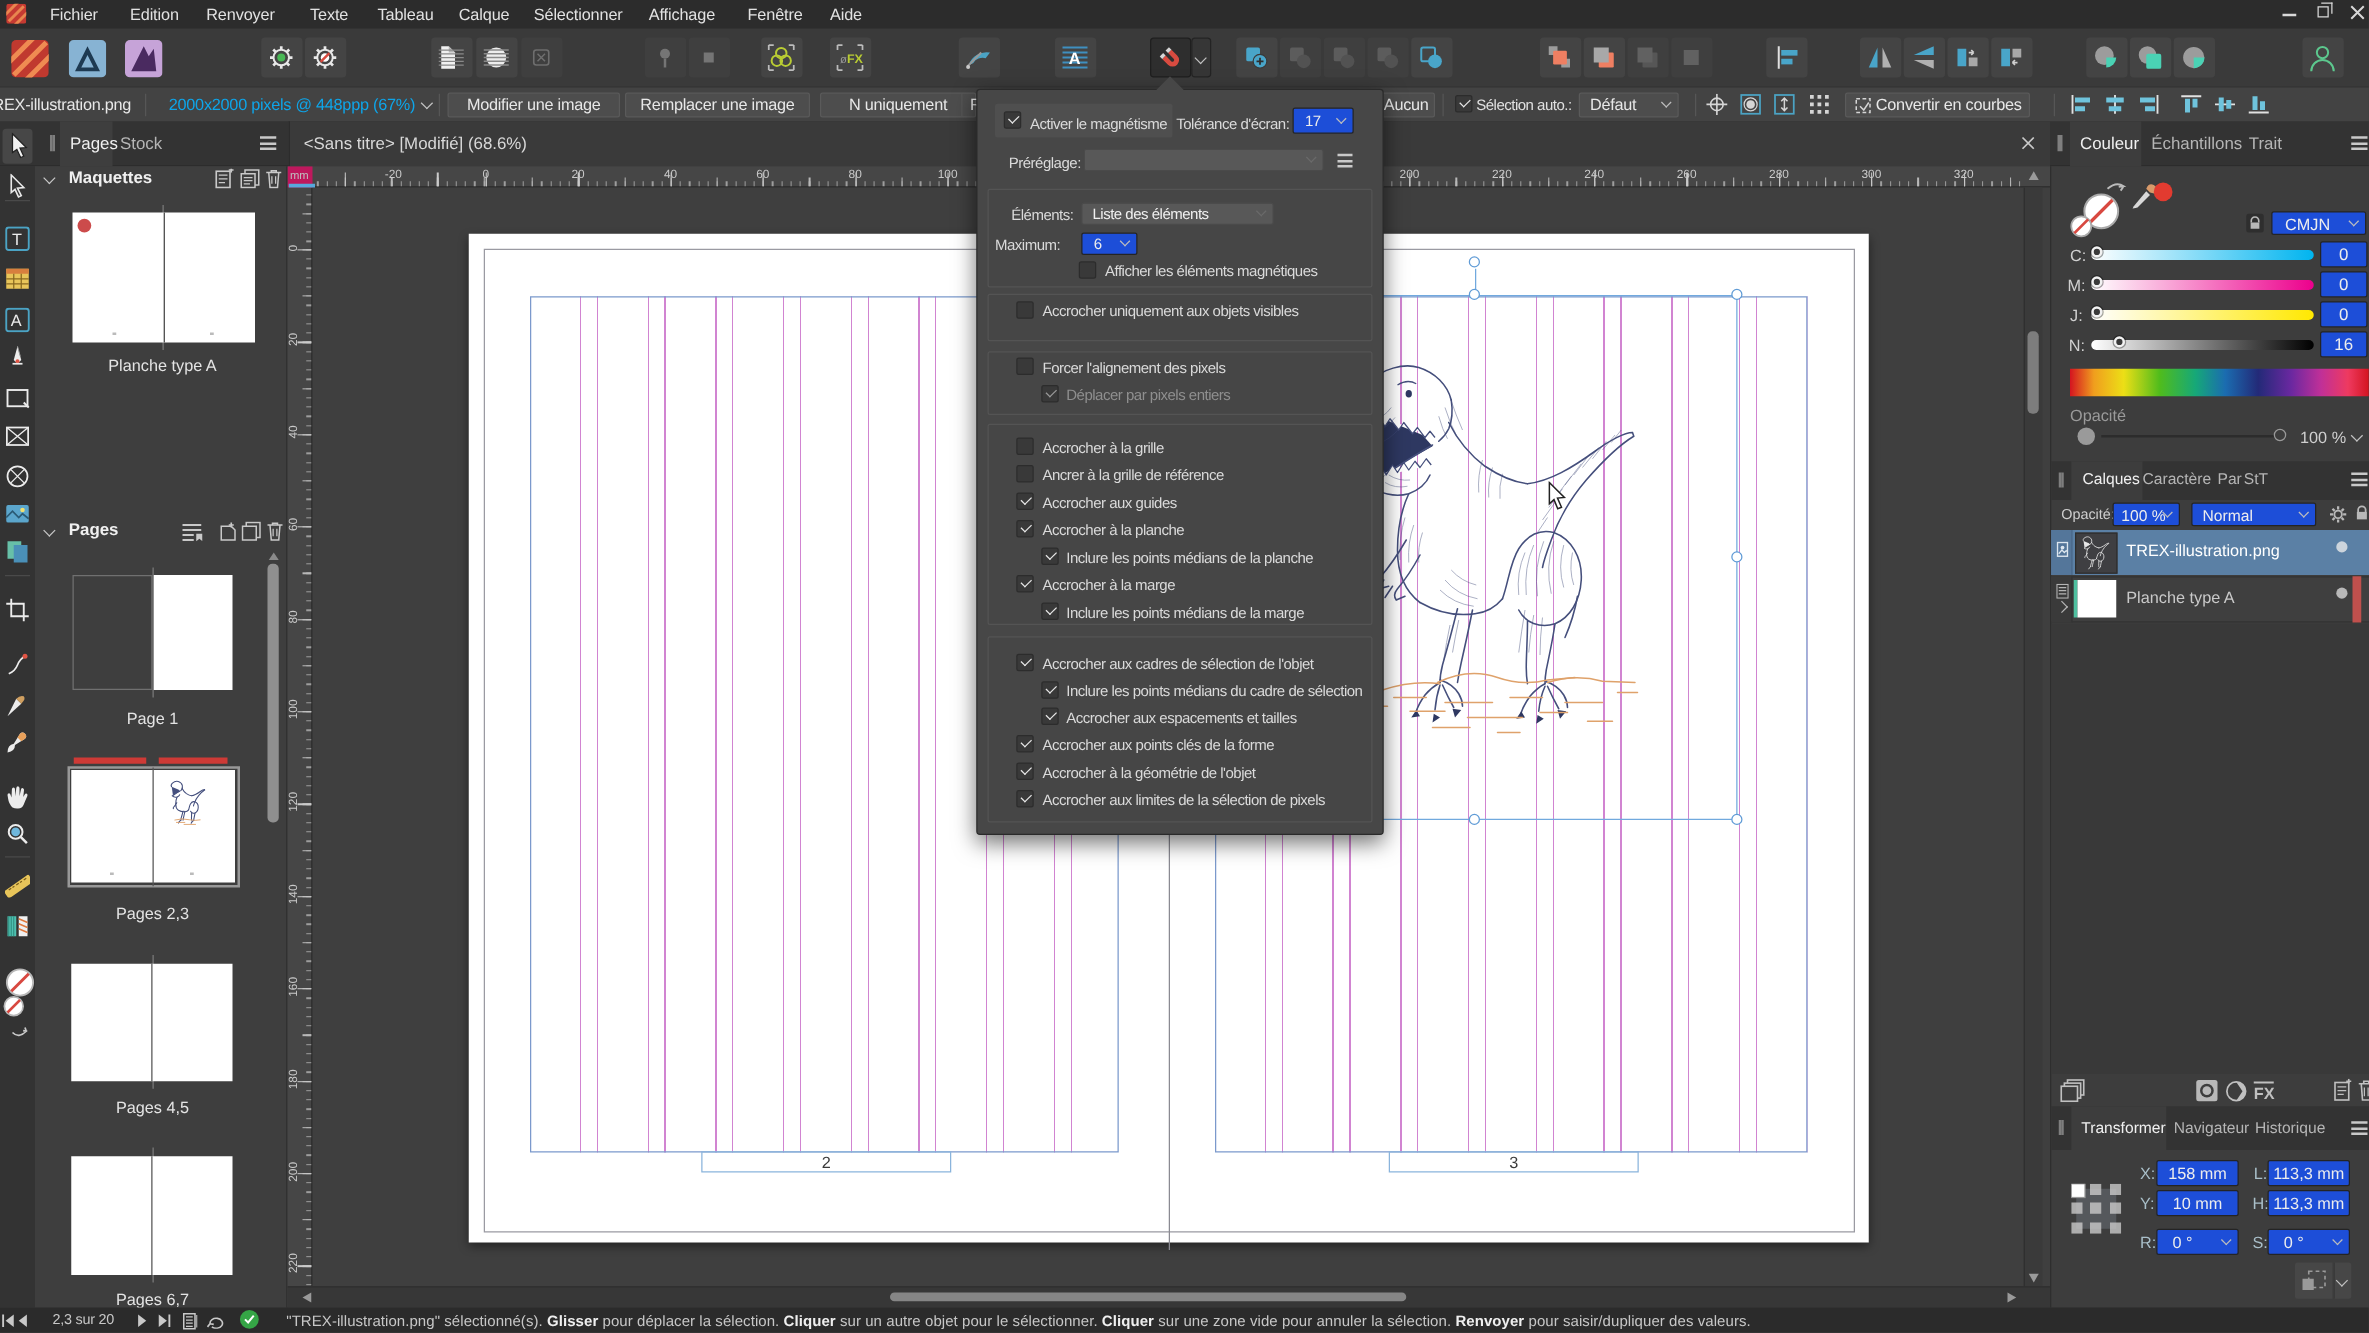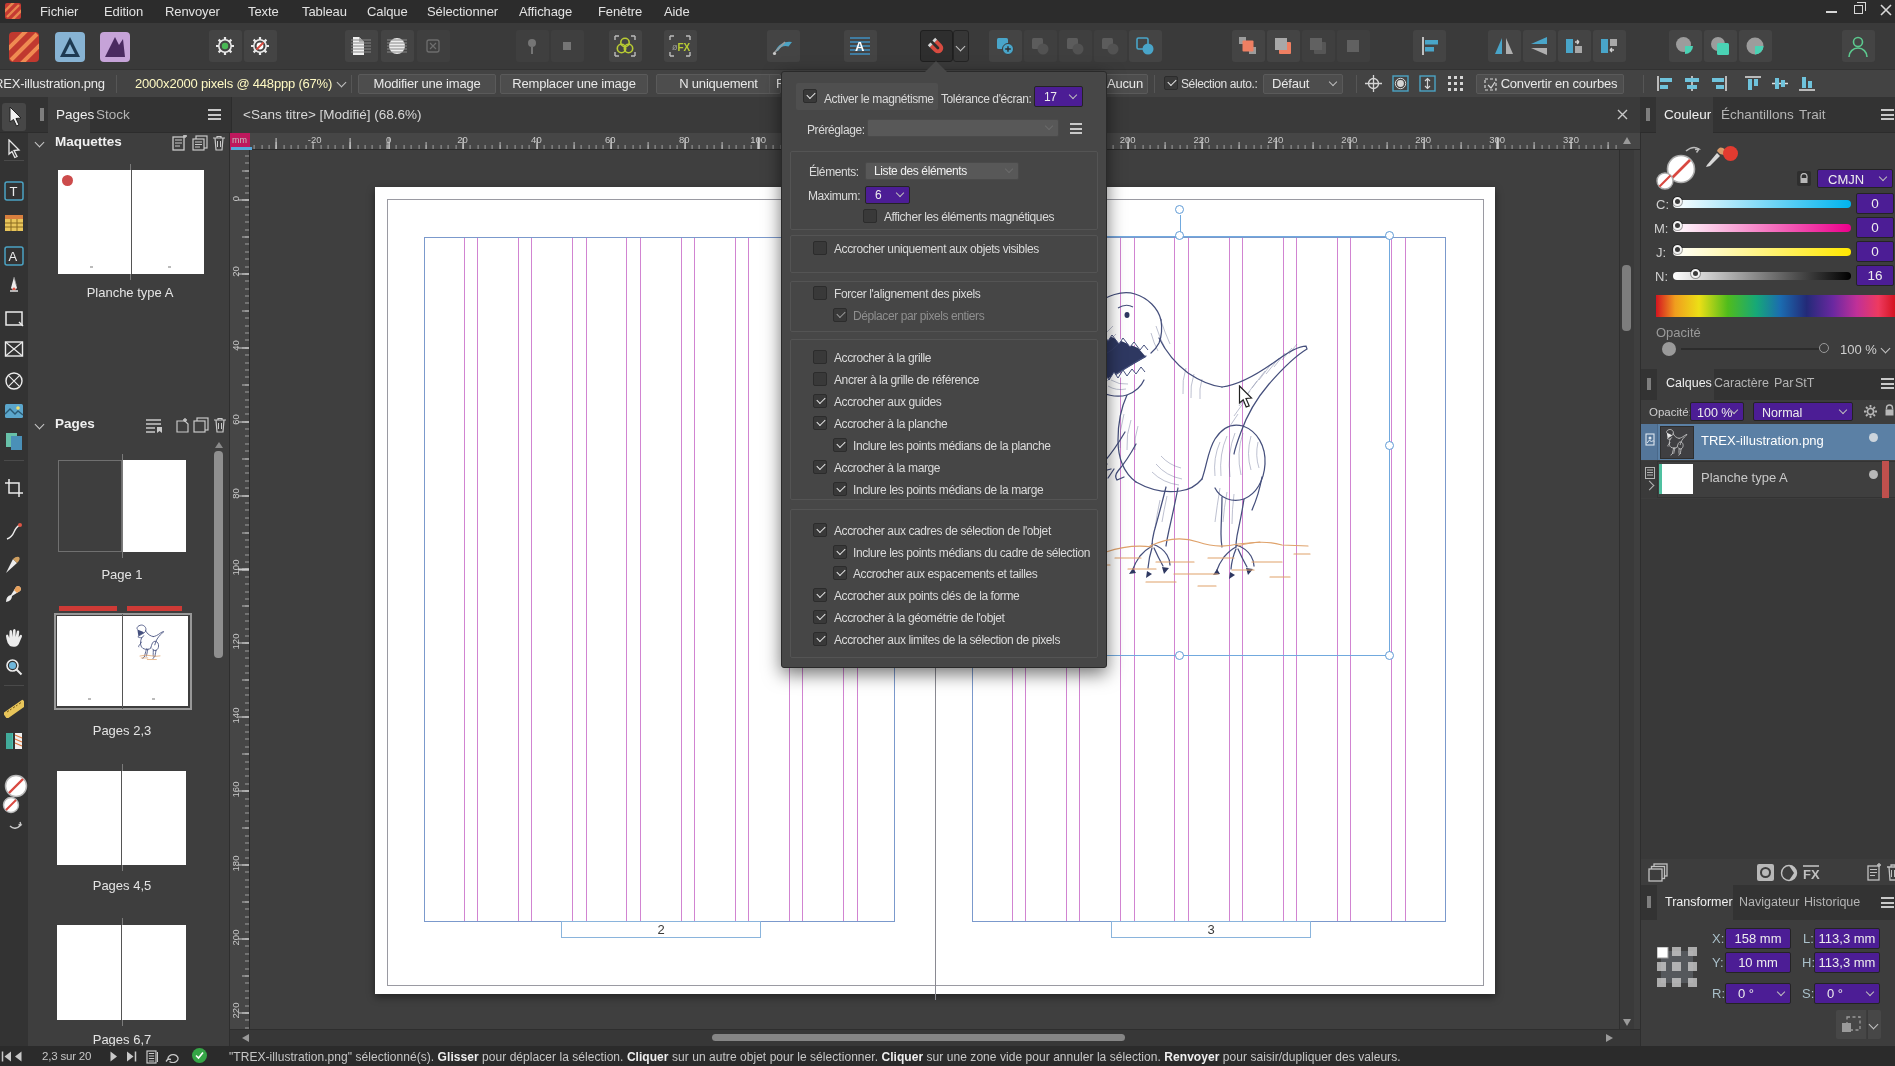--- a/index.html
+++ b/index.html
@@ -20,21 +20,21 @@
 .sep{position:absolute;width:1px;background:#565656;}
 .tbtn{position:absolute;height:32px;border-radius:3px;background:#444444;top:7px;}
 .tbtn.dis{background:#3f3f3f;}
 .ctxbtn{position:absolute;top:4px;height:20px;background:#4d4d4d;border:1px solid #5a5a5a;border-radius:2px;color:#e8e8e8;font-size:13px;text-align:center;line-height:18px;}
 .chev{display:inline-block;width:7px;height:7px;border-right:1.6px solid #c3c3c3;border-bottom:1.6px solid #c3c3c3;transform:rotate(45deg);}
 .burger{position:absolute;width:13px;height:11px;border-top:2px solid #c9c9c9;border-bottom:2px solid #c9c9c9;}
 .burger::after{content:"";display:block;height:2px;background:#c9c9c9;margin-top:2.6px;}
 .cb{position:absolute;width:14px;height:14px;background:#393939;border:1px solid #2c2c2c;border-radius:2px;}
 .cb.ck::after{content:"";position:absolute;left:2.5px;top:2px;width:7px;height:4px;border-left:1.7px solid #e8e8e8;border-bottom:1.7px solid #e8e8e8;transform:rotate(-45deg);}
 .cb.gr::after{border-color:#9a9a9a;}
-.ddark{position:absolute;background:#4c1d95;border:1px solid #242424;border-radius:2px;color:#ededed;}
+.ddark{position:absolute;background:#1d4ed8;border:1px solid #242424;border-radius:2px;color:#ededed;}
 .dlite{position:absolute;background:#585858;border:1px solid #4a4a4a;border-radius:2px;color:#f0f0f0;}
 .dd-ch{position:absolute;right:6px;top:50%;width:6px;height:6px;margin-top:-5px;border-right:1.5px solid #bdbdbd;border-bottom:1.5px solid #bdbdbd;transform:rotate(45deg);}
 .vlabel{position:absolute;transform:rotate(-90deg);transform-origin:center;}
 .guides{background:repeating-linear-gradient(90deg,transparent 0 39.8px,#d184d1 39.8px 40.8px,transparent 40.8px 53.2px,#d184d1 53.2px 54.2px);}
 .hdl{width:9px;height:9px;border:1px solid #5f9bd6;background:#fff;border-radius:50%;position:absolute;margin:-5px 0 0 -5px;}
 .tri-u{width:0;height:0;border-left:4.5px solid transparent;border-right:4.5px solid transparent;border-bottom:7px solid #9a9a9a;}
 .tri-d{width:0;height:0;border-left:4.5px solid transparent;border-right:4.5px solid transparent;border-top:7px solid #9a9a9a;}
 .tri-l{width:0;height:0;border-top:4.5px solid transparent;border-bottom:4.5px solid transparent;border-right:7px solid #9a9a9a;}
 .tri-r{width:0;height:0;border-top:4.5px solid transparent;border-bottom:4.5px solid transparent;border-left:7px solid #9a9a9a;}
 .rlbl{position:absolute;font-size:9.5px;color:#c9c9c9;top:1px;transform:translateX(-50%);}
@@ -227,21 +227,21 @@
           <path d="M12 12 L12 20.5 A8.5 8.5 0 0 0 20.5 12 Z" fill="#4ad2b4"></path>
         </svg></div>
  <div class="tbtn" style="left:1842px;width:33px"><svg width="26" height="26" viewBox="0 0 26 26" style="margin:3px">
           <circle cx="13" cy="9" r="4.5" fill="none" stroke="#5cc88e" stroke-width="1.6"></circle>
           <path d="M4 24 a 9 9 0 0 1 18 0" fill="none" stroke="#5cc88e" stroke-width="1.6"></path>
         </svg></div>
 </div>
 <div id="ctxbar" class="abs">
  <span class="abs" style="left:-6px;top:6px;color:#e8e8e8">REX-illustration.png</span>
  <div class="sep" style="left:116px;top:5px;height:18px"></div>
- <span class="abs" style="left:135px;top:6px;color:#fef9c3">2000x2000 pixels @ 448ppp (67%)</span>
+ <span class="abs" style="left:135px;top:6px;color:#0ea5e9">2000x2000 pixels @ 448ppp (67%)</span>
  <div class="chev" style="position:absolute;left:338px;top:9px"></div>
  <div class="sep" style="left:351px;top:5px;height:18px"></div>
  <div class="ctxbtn" style="left:358px;width:138px">Modifier une image</div>
  <div class="ctxbtn" style="left:500px;width:148px">Remplacer une image</div>
  <div class="ctxbtn" style="left:656px;width:125px">N uniquement</div>
  <div class="sep" style="left:769px;top:5px;height:18px"></div>
  <span class="abs" style="left:776px;top:6px;color:#e8e8e8">R</span>
  <div class="ctxbtn" style="left:1102px;width:46px">Aucun</div>
  <div class="sep" style="left:1154px;top:5px;height:18px"></div>
  <div class="cb ck" style="left:1164px;top:6px"></div>
@@ -864,21 +864,21 @@
  <span class="lbl" style="left:159px;top:20px">Tolérance d'écran:</span>
  <div class="ddark" style="left:252px;top:14px;width:49px;height:21px;padding:2.5px 0 0 9px">17<div class="dd-ch"></div></div>
  <span class="lbl" style="left:25px;top:51px">Préréglage:</span>
  <div class="dlite" style="left:85px;top:47px;width:192px;height:18px">
         <div class="dd-ch" style="border-color:#6a6a6a"></div>
       </div>
  <div class="burger" style="left:288px;top:51px;width:12px"></div>
  <div class="box" style="top:79px;height:79px"></div>
  <span class="lbl" style="left:27px;top:93px">Éléments:</span>
  <div class="dlite" style="left:83px;top:90px;width:154px;height:18px;padding:1px 0 0 8px">Liste des éléments<div class="dd-ch" style="border-color:#6a6a6a"></div></div>
- <span class="lbl" style="left:26px;top:117px">Maximum:</span>
+ <span class="lbl" style="left:14px;top:117px">Maximum:</span>
  <div class="ddark" style="left:83px;top:114px;width:45px;height:18px;padding:1px 0 0 9px">6<div class="dd-ch"></div></div>
  <div class="cb" style="left:81px;top:137px"></div>
  <span class="lbl" style="left:102px;top:138px">Afficher les éléments magnétiques</span>
  <div class="box" style="top:163.4px;height:38px"></div>
  <div class="cb" style="left:31px;top:169px"></div>
  <span class="lbl" style="left:52px;top:170px">Accrocher uniquement aux objets visibles</span>
  <div class="box" style="top:208.8px;height:51px"></div>
  <div class="cb" style="left:31px;top:214px"></div>
  <span class="lbl" style="left:52px;top:215px">Forcer l'alignement des pixels</span>
  <div class="cb ck gr" style="left:51px;top:236px"></div>

